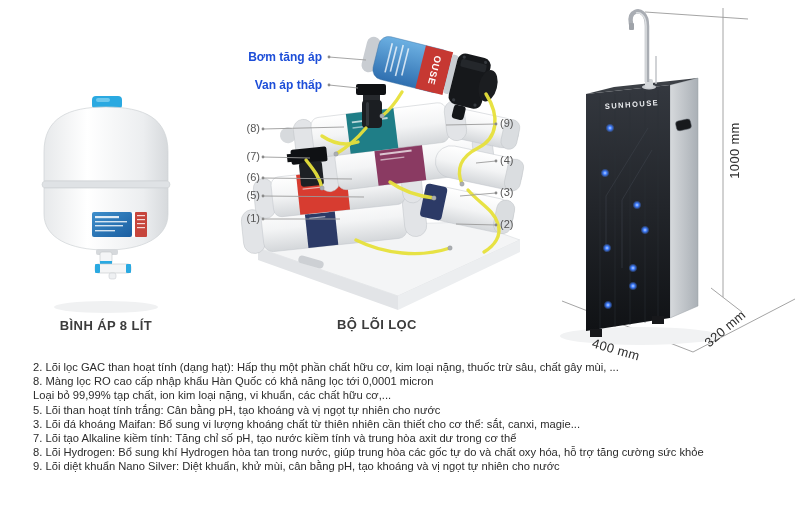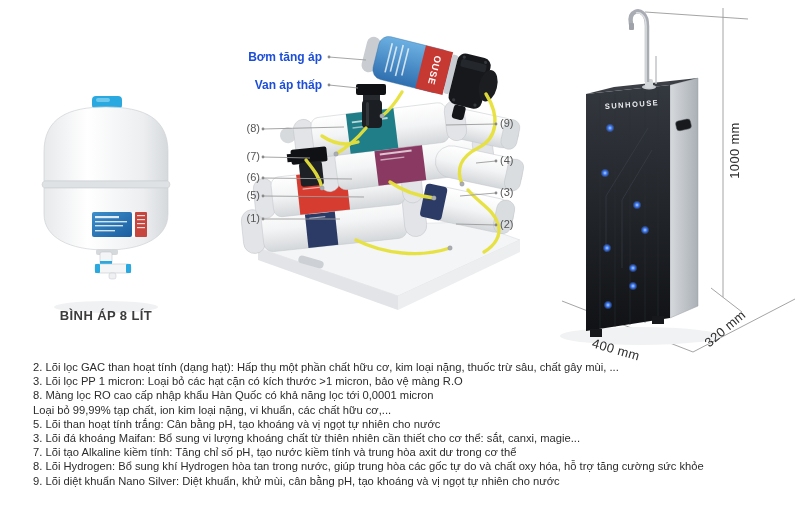--- a/index.html
+++ b/index.html
@@ -270,22 +270,23 @@
       <line x1="656" y1="56" x2="656" y2="84" stroke="#c2c5c9" stroke-width="1.5"></line>
       <ellipse cx="649" cy="87" rx="7" ry="2.5" fill="#c9ccd0"></ellipse>
       <rect x="645" y="79" width="8" height="9" rx="2" fill="#d4d7da"></rect>
       <path d="M647,82 L647,26 C647,13 640,10 635,12 C630,14 630,19 631,24" fill="none" stroke="#a9adb3" stroke-width="4.5"></path>
       <path d="M646,82 L646,26 C646,15 640,12 636,13" fill="none" stroke="#dcdfe2" stroke-width="1.6"></path>
       <rect x="629" y="23" width="5" height="7" rx="1" fill="#9fa3a9"></rect>
     </g>
   </g>
 </svg>
 
-<div class="txt caption" style="left:36px;top:308px;width:140px;">BÌNH ÁP 8 LÍT</div>
-
+<div class="txt caption" style="left:36px;top:318px;width:140px;">BÌNH ÁP 8 LÍT</div>
+
+<div class="txt caption" style="left:312px;top:317px;width:130px;">BỘ LÕI LỌC</div>
 
 <div class="txt part-label" style="left:228px;top:50px;width:94px;">Bơm tăng áp</div>
 <div class="txt part-label" style="left:228px;top:78px;width:94px;">Van áp thấp</div>
 
 <div class="txt callout left" style="left:230px;top:122px;width:30px;">(8)</div>
 <div class="txt callout left" style="left:230px;top:150px;width:30px;">(7)</div>
 <div class="txt callout left" style="left:230px;top:171px;width:30px;">(6)</div>
 <div class="txt callout left" style="left:230px;top:189px;width:30px;">(5)</div>
 <div class="txt callout left" style="left:230px;top:212px;width:30px;">(1)</div>
 
@@ -294,21 +295,20 @@
 <div class="txt callout" style="left:500px;top:186px;width:34px;">(3)</div>
 <div class="txt callout" style="left:500px;top:218px;width:34px;">(2)</div>
 
 <div class="txt brand" style="left:596px;top:100px;width:72px;">SUNHOUSE</div>
 <div class="txt dim" style="left:698px;top:143px;width:72px;transform:rotate(-90deg);">1000 mm</div>
 <div class="txt dim" style="left:580px;top:342px;width:72px;transform:rotate(16deg);">400 mm</div>
 <div class="txt dim" style="left:689px;top:321px;width:72px;transform:rotate(-40deg);">320 mm</div>
 
 <div class="desc-list">
   <div class="desc-line">2. Lõi lọc GAC than hoạt tính (dạng hạt): Hấp thụ một phần chất hữu cơ, kim loại nặng, thuốc trừ sâu, chất gây mùi, ...</div>
-  <div class="desc-line">3. Lõi lọc PP 1 micron: Loại bỏ các hạt cặn có kích thước &gt;1 micron, bảo vệ màng R.O</div>
   <div class="desc-line">8. Màng lọc RO cao cấp nhập khẩu Hàn Quốc có khả năng lọc tới 0,0001 micron</div>
   <div class="desc-line">Loại bỏ 99,99% tạp chất, ion kim loại nặng, vi khuẩn, các chất hữu cơ,...</div>
   <div class="desc-line">5. Lõi than hoạt tính trắng: Cân bằng pH, tạo khoáng và vị ngọt tự nhiên cho nước</div>
   <div class="desc-line">3. Lõi đá khoáng Maifan: Bổ sung vi lượng khoáng chất từ thiên nhiên cần thiết cho cơ thể: sắt, canxi, magie...</div>
   <div class="desc-line">7. Lõi tạo Alkaline kiềm tính: Tăng chỉ số pH, tạo nước kiềm tính và trung hòa axit dư trong cơ thể</div>
   <div class="desc-line">8. Lõi Hydrogen: Bổ sung khí Hydrogen hòa tan trong nước, giúp trung hòa các gốc tự do và chất oxy hóa, hỗ trợ tăng cường sức khỏe</div>
   <div class="desc-line">9. Lõi diệt khuẩn Nano Silver: Diệt khuẩn, khử mùi, cân bằng pH, tạo khoáng và vị ngọt tự nhiên cho nước</div>
 </div>
 
 </div>

